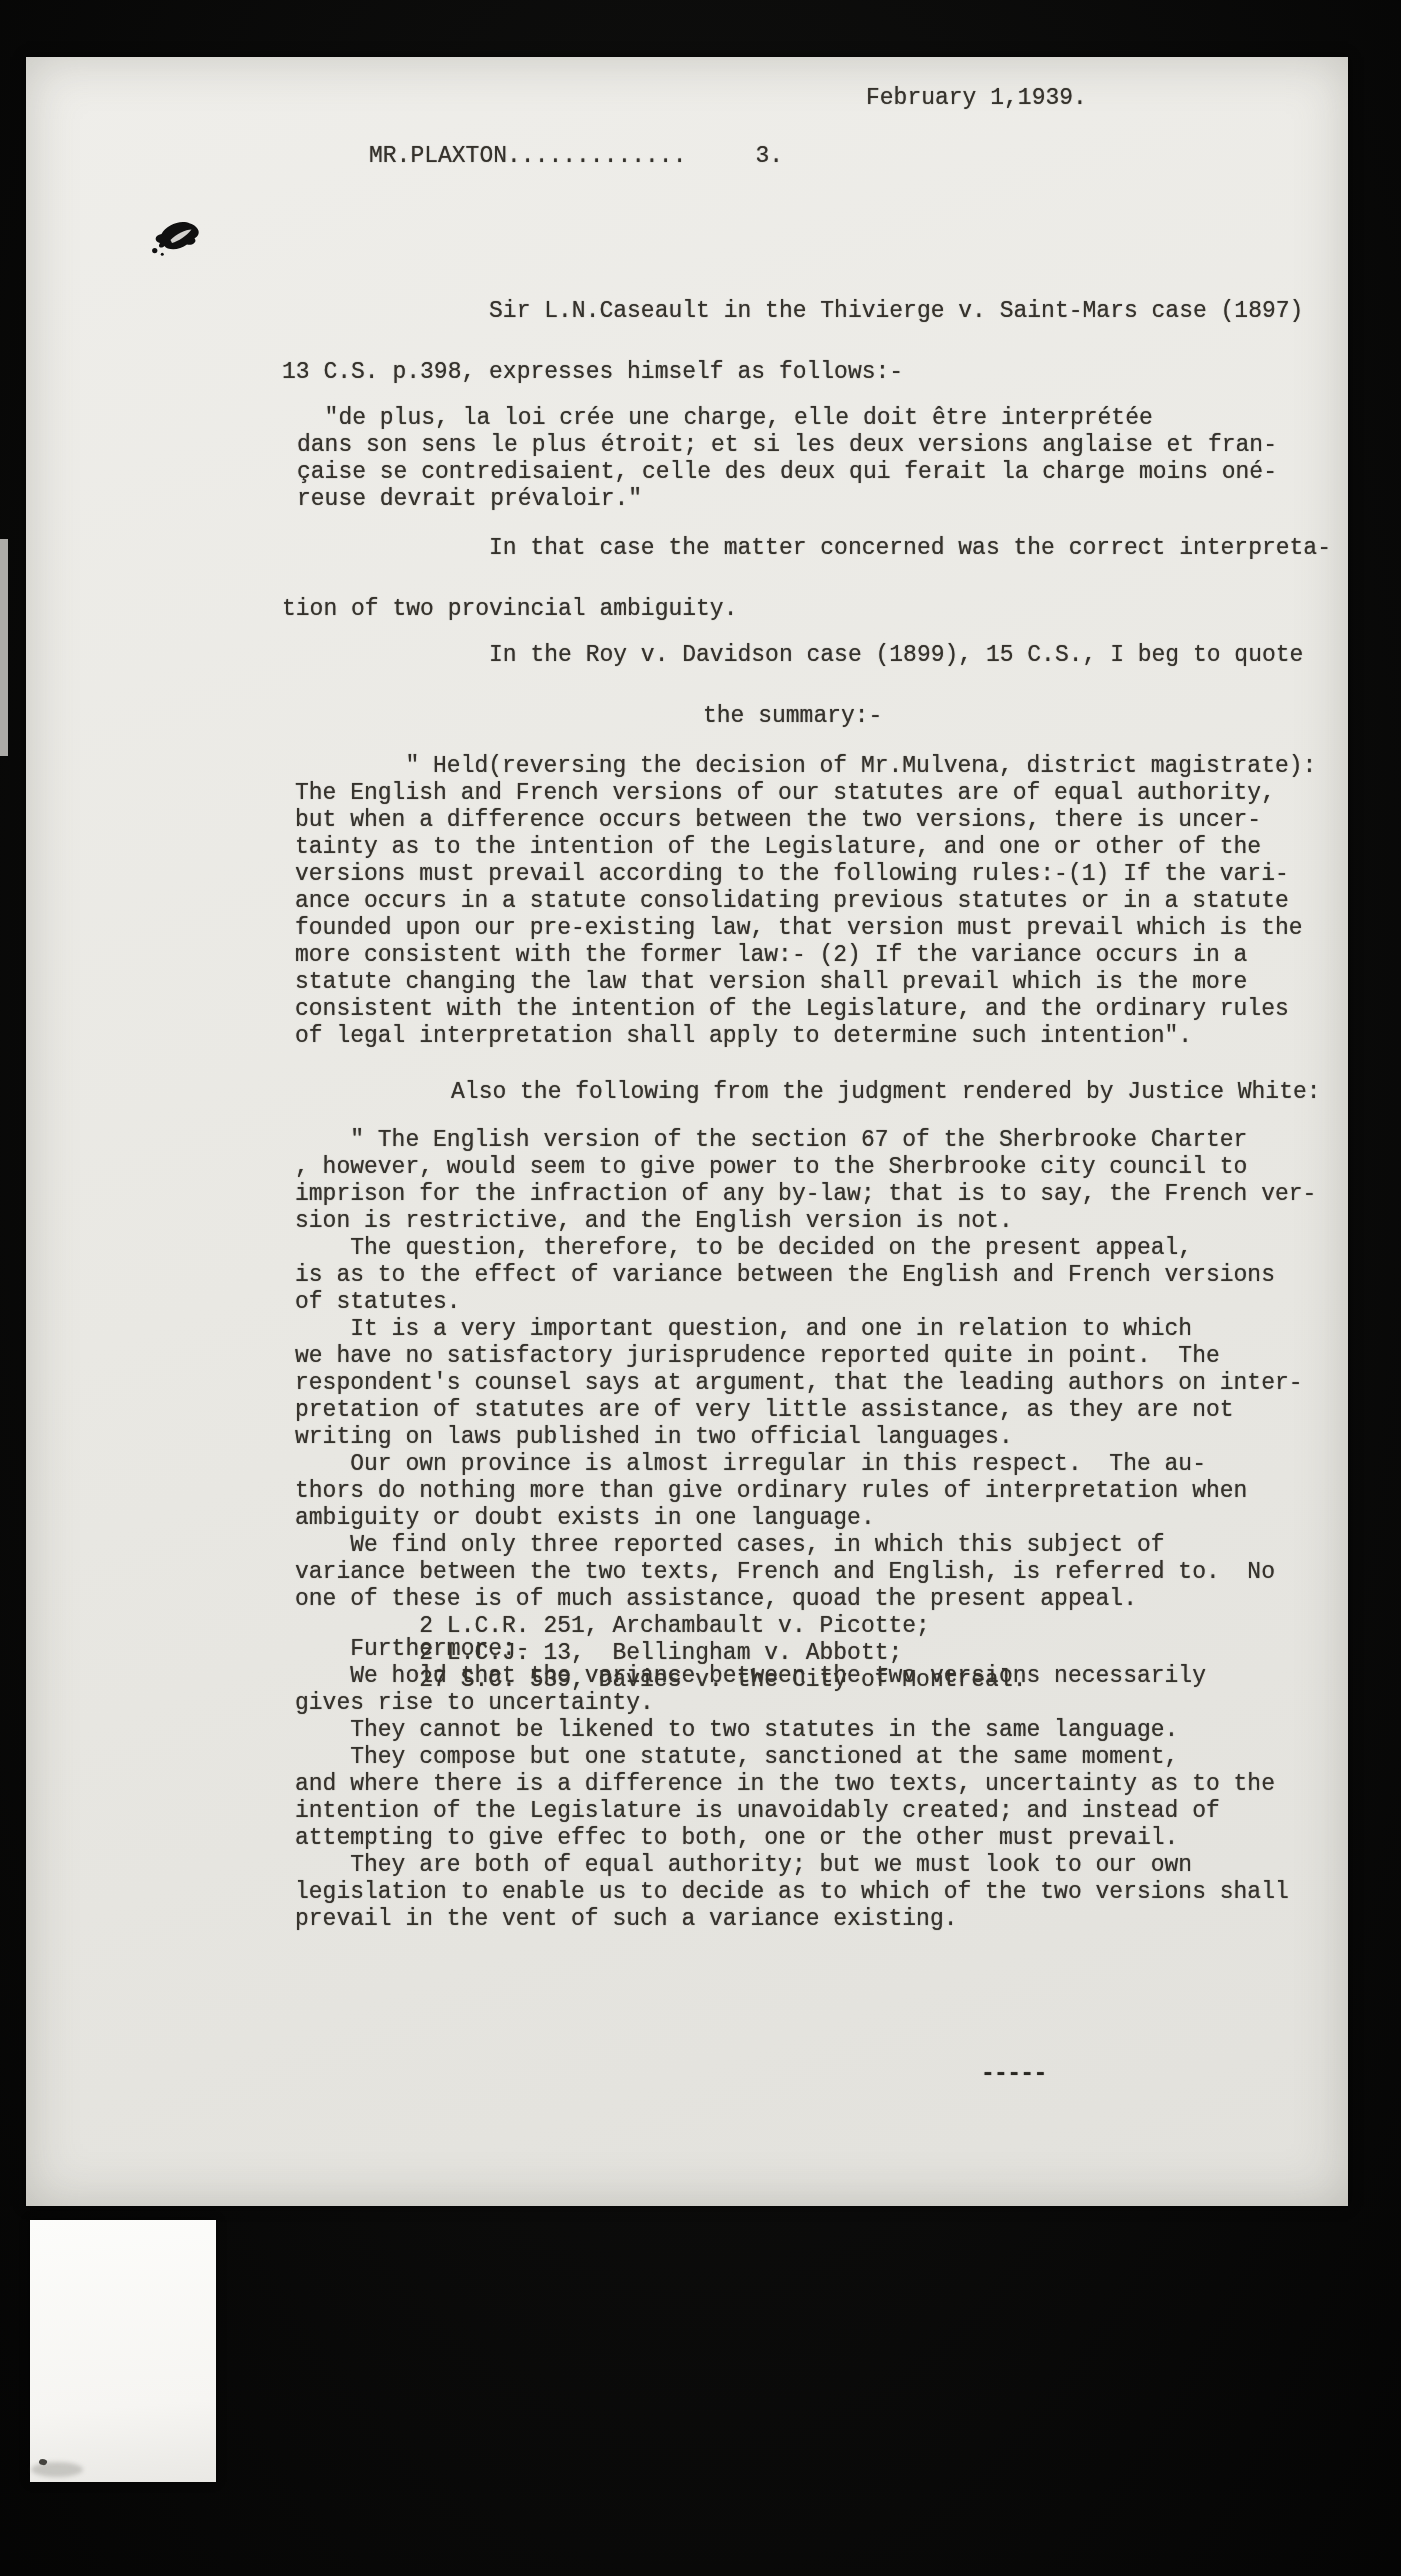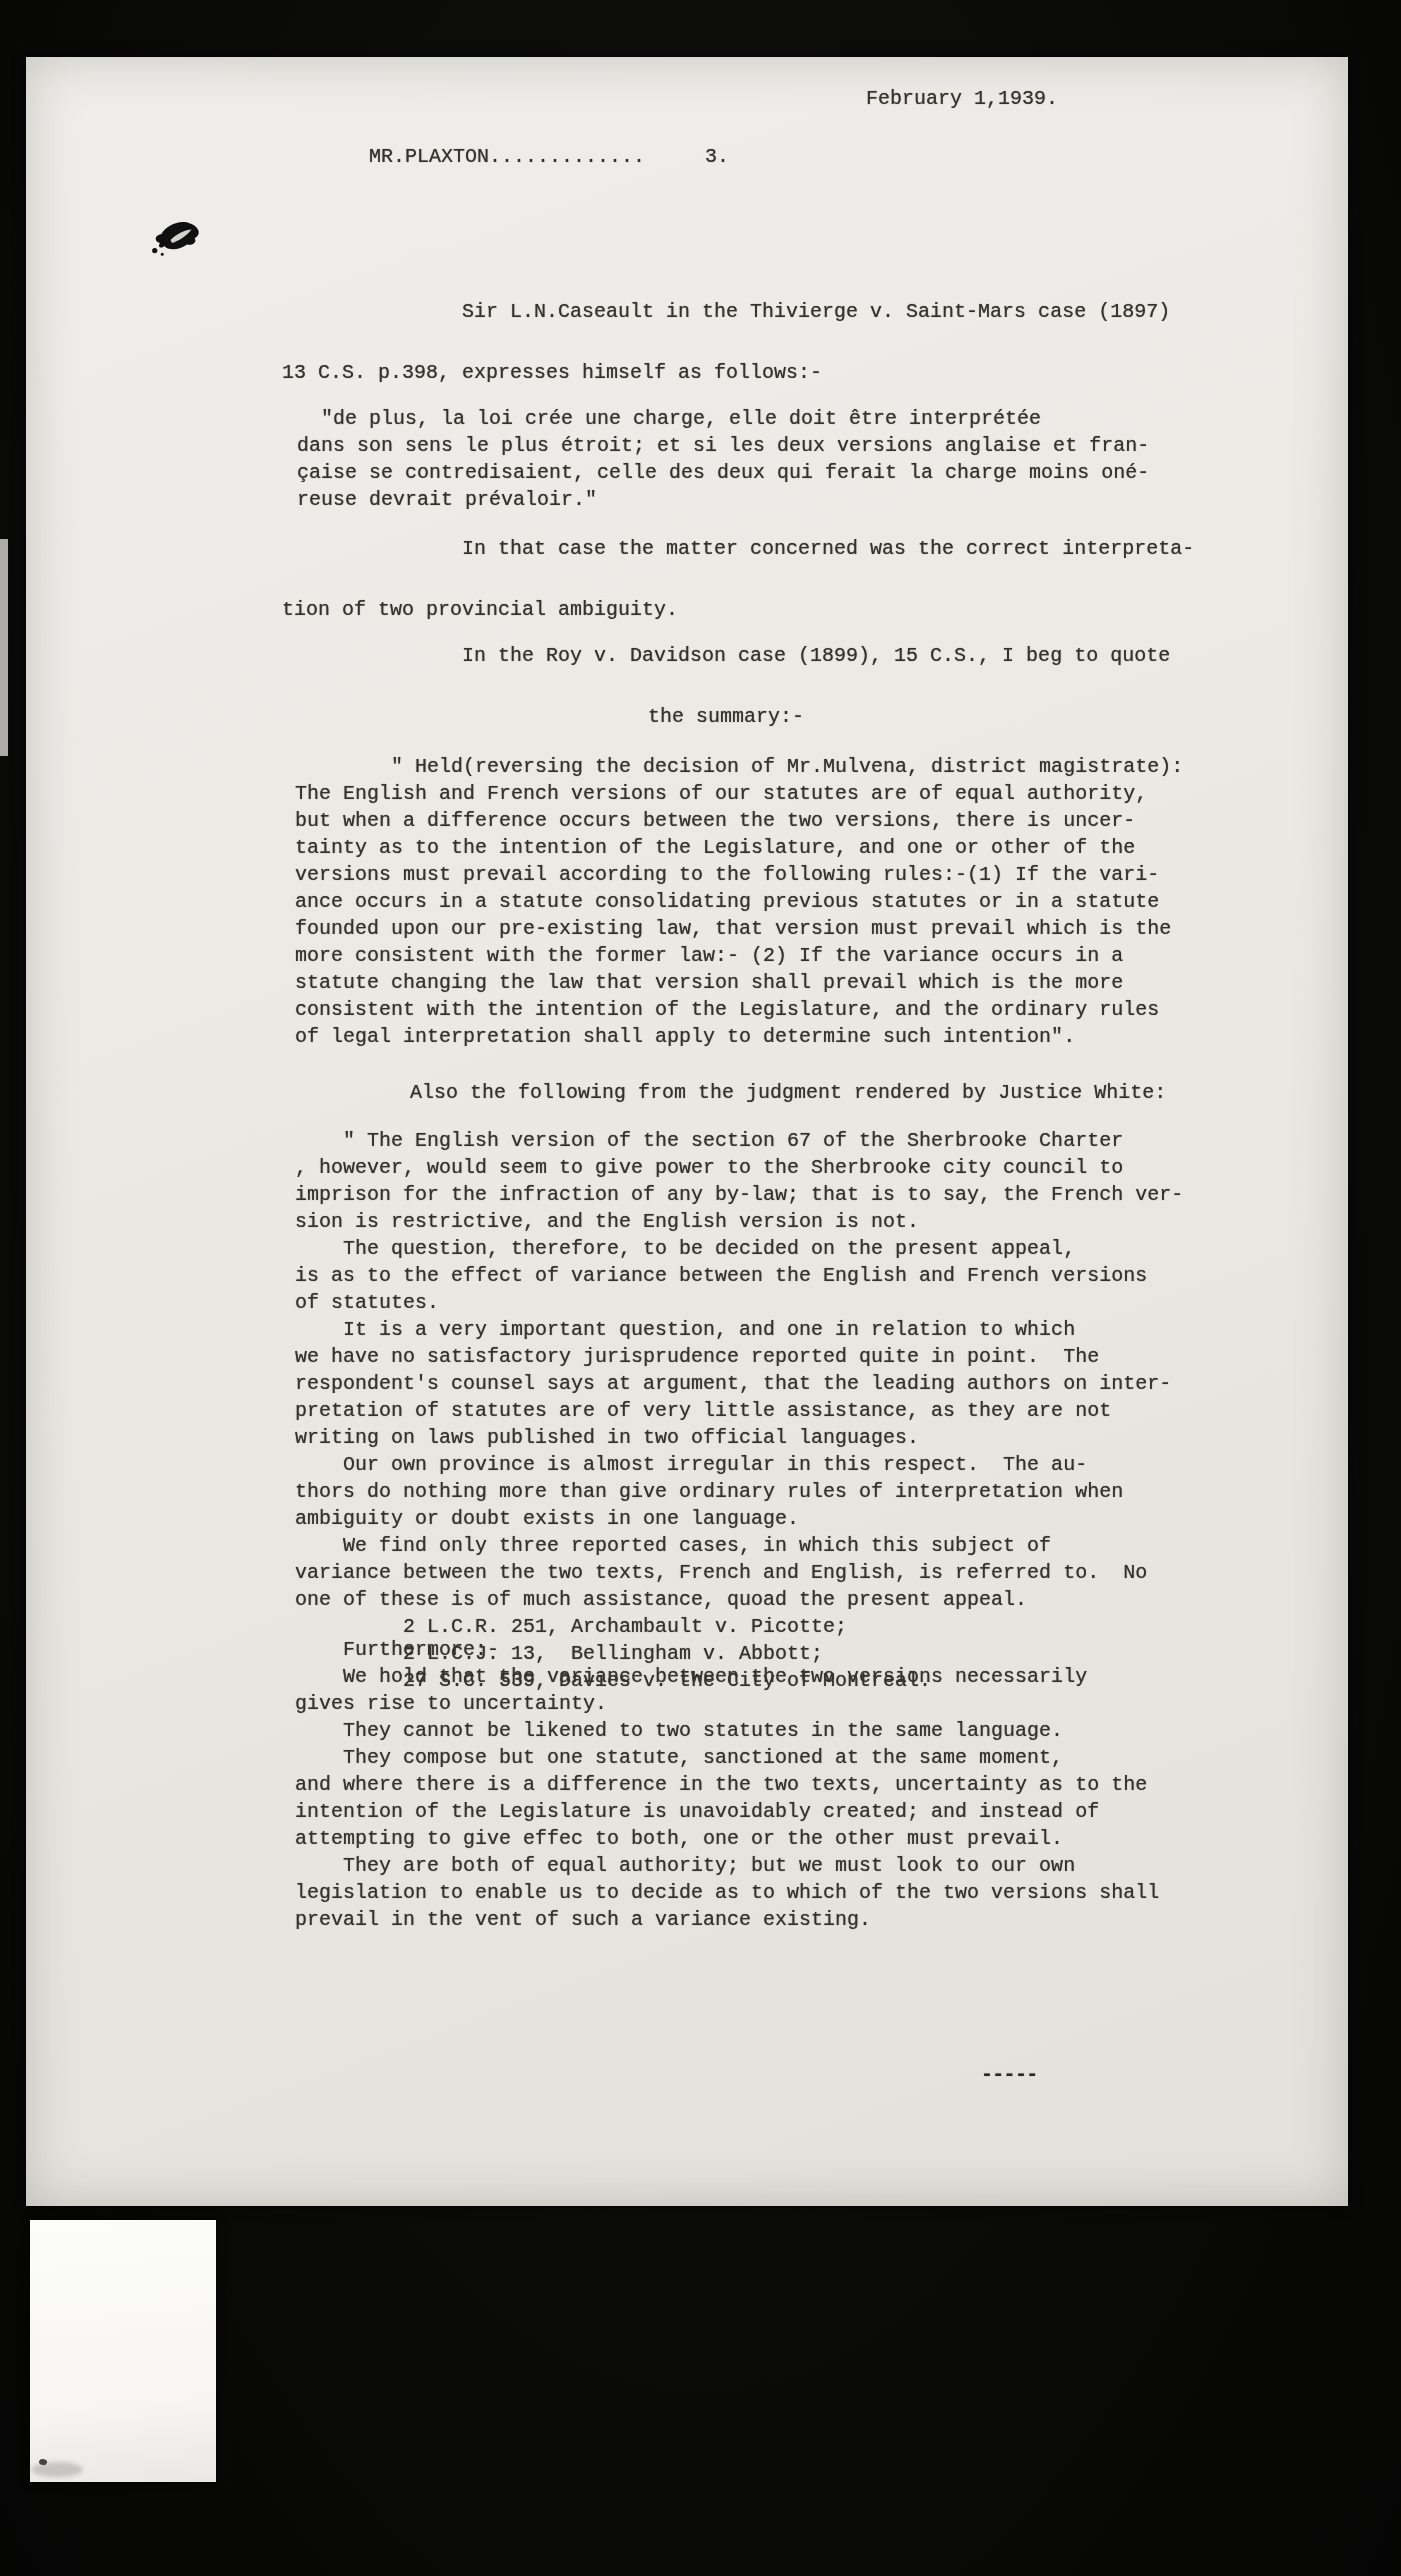--- a/index.html
+++ b/index.html
@@ -22,35 +22,35 @@
     position: absolute;
     left: 26px; top: 57px;
     width: 1322px; height: 2149px;
     background: linear-gradient(160deg, #efeeea 0%, #e9e8e3 50%, #e2e1dc 100%);
     box-shadow: inset 0 0 52px rgba(95,92,82,0.28), 0 0 10.5px rgba(0,0,0,0.7);
   }
   .tw {
     position: absolute;
     white-space: pre;
     font-family: "Liberation Mono", "DejaVu Sans Mono", monospace;
-    font-size: 20px;
+    font-size: 23px;
     line-height: 27px;
     color: #35322c;
     text-shadow: 0 0 1px rgba(48,44,38,0.75);
     letter-spacing: 0px;
   }
   .ds { line-height: 61px; margin-left: 44px; }
   .date-line      { left: 866px; top: 85px; }
   .recipient-line { left: 369px;  top: 143px; }
   .para-caseault  { left: 238px;  top: 281px; }
   .quote-french   { left: 297px;  top: 405px; }
   .para-interp    { left: 238px;  top: 518px; }
   .para-roy       { left: 238px;  top: 625px; text-align: center; }
   .quote-held     { left: 295px;  top: 753px; }
-  .line-also      { left: 230px;  top: 1079px; }
+  .line-also      { left: 244px;  top: 1079px; }
   .quote-white    { left: 295px;  top: 1127px; }
   .block-further  { left: 295px;  top: 1636px; }
   .end-dashes     { left: 981px; top: 2061px; font-weight: bold; letter-spacing: -0.7px; color: #2a2823; }
 
   .ink-blot {
     position: absolute;
     left: 148px; top: 213px;
     width: 57px; height: 51px;
   }
   .left-strip {

